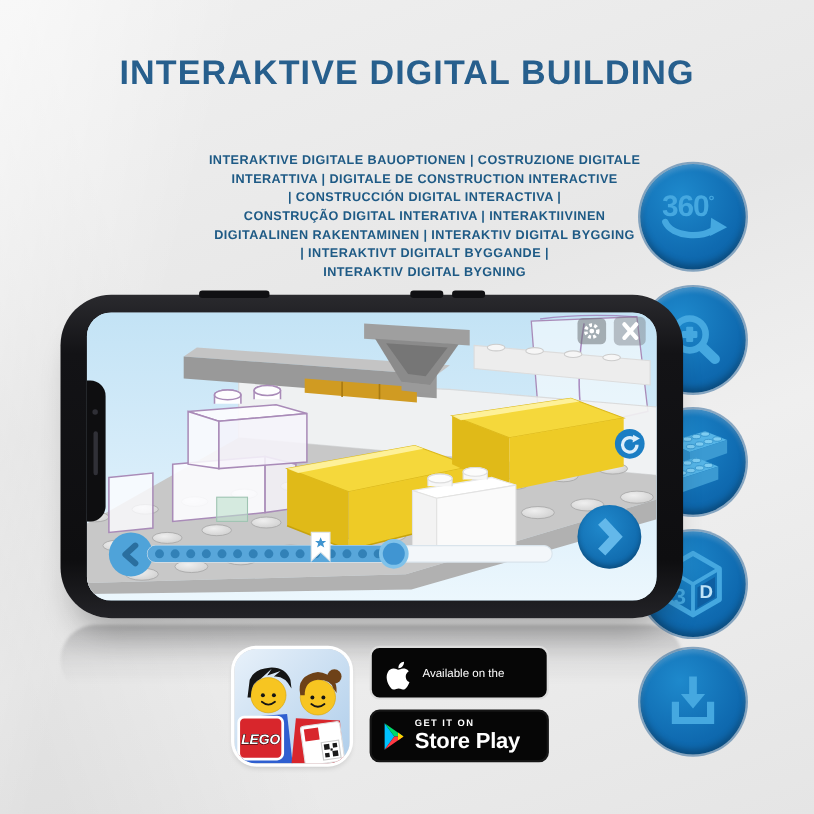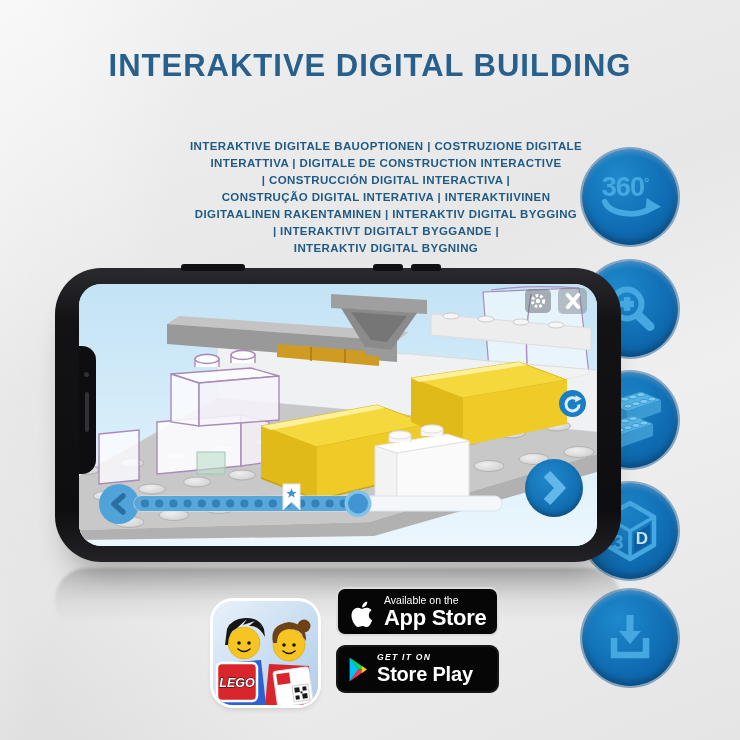--- a/index.html
+++ b/index.html
@@ -46,29 +46,29 @@
     background:#4fa3d9;display:flex;align-items:center;justify-content:center;}
   .progress{position:absolute;left:50px;top:196px;}
   
   .phone-reflection{position:absolute;left:55px;top:568px;width:566px;height:64px;z-index:0;
     border-radius:46px;filter:blur(1.5px);
     background:linear-gradient(180deg,rgba(40,40,44,.22),rgba(40,40,44,.06) 52%,rgba(40,40,44,0) 85%);}
   
   .store-row{position:absolute;z-index:4;left:0;top:0;width:740px;height:740px;pointer-events:none;}
   .store-row>*{pointer-events:auto;}
   .lego-app{position:absolute;left:213px;top:590px;width:105px;height:104px;border-radius:20px;
-    overflow:hidden;box-shadow:0 0 0 3px #fff,0 3px 6px rgba(0,0,0,.2);margin-top:11px;}
+    overflow:hidden;box-shadow:0 0 0 3px #fff,0 3px 6px rgba(0,0,0,.2);}
   .badge{position:absolute;left:336px;width:163px;background:#060606;border-radius:9px;
     display:flex;align-items:center;padding-left:11px;box-sizing:border-box;color:#fff;}
   .badge-as{top:587px;height:49px;border:2px solid #dcdcdc;}
   .badge-gp{top:645px;height:48px;border:2px solid #161616;}
   .badge .txt{margin-left:9px;display:flex;flex-direction:column;justify-content:space-between;}
   .as-tag{font-size:10.5px;line-height:12px;}
   .as-name{font-size:22px;line-height:24px;font-weight:600;letter-spacing:-.3px;}
-  .gp-tag{font-size:8.5px;line-height:11px;letter-spacing:1.3px;font-weight:600;font-style:italic;}
+  .gp-tag{font-size:8.5px;line-height:11px;letter-spacing:1.3px;font-weight:600;}
   .gp-name{font-size:20px;line-height:23px;font-weight:600;letter-spacing:-.2px;}
 </style>
 </head>
 <body>
 
 <div class="stage">
 
   <h1 class="title">INTERAKTIVE DIGITAL BUILDING</h1>
   <p class="subtitle">INTERAKTIVE DIGITALE BAUOPTIONEN | COSTRUZIONE DIGITALE
 INTERATTIVA | DIGITALE DE CONSTRUCTION INTERACTIVE
@@ -362,21 +362,20 @@
 
     <div class="badge badge-as">
       <svg width="26" height="30" viewBox="0 0 24 28">
         <g transform="translate(2,2)" fill="#ffffff">
           <path d="M16.4 14.9c0-3 2.5-4.5 2.6-4.6-1.4-2-3.6-2.3-4.4-2.3-1.9-.2-3.6 1.1-4.6 1.1-.9 0-2.4-1.1-3.9-1-2 0-3.9 1.2-4.9 3-2.1 3.6-.5 9 1.5 11.9 1 1.4 2.2 3 3.8 3 1.5-.1 2.1-1 3.9-1s2.3 1 3.9 1 2.6-1.4 3.6-2.9c1.1-1.7 1.6-3.3 1.6-3.4-.1 0-3.1-1.2-3.1-4.8z"></path>
           <path d="M13.7 6c.8-1 1.4-2.4 1.2-3.8-1.2 0-2.6.8-3.5 1.8-.8.9-1.4 2.3-1.2 3.7 1.3.1 2.7-.7 3.5-1.7z"></path>
         </g>
       </svg>
       <div class="txt">
         <span class="as-tag">Available on the</span>
-        <span class="as-name">App Store</span>
       </div>
     </div>
 
     <div class="badge badge-gp">
       <svg width="19" height="25" viewBox="0 0 18 24">
         <polygon points="0.5,0.5 0.5,23.5 9,12" fill="#00c1ff"></polygon>
         <polygon points="0.5,0.5 17,12 9,12" fill="#00d96a"></polygon>
         <polygon points="0.5,23.5 17,12 9,12" fill="#ff3a44"></polygon>
         <polygon points="12.2,8.6 17,12 12.2,15.4" fill="#ffd000"></polygon>
       </svg>

